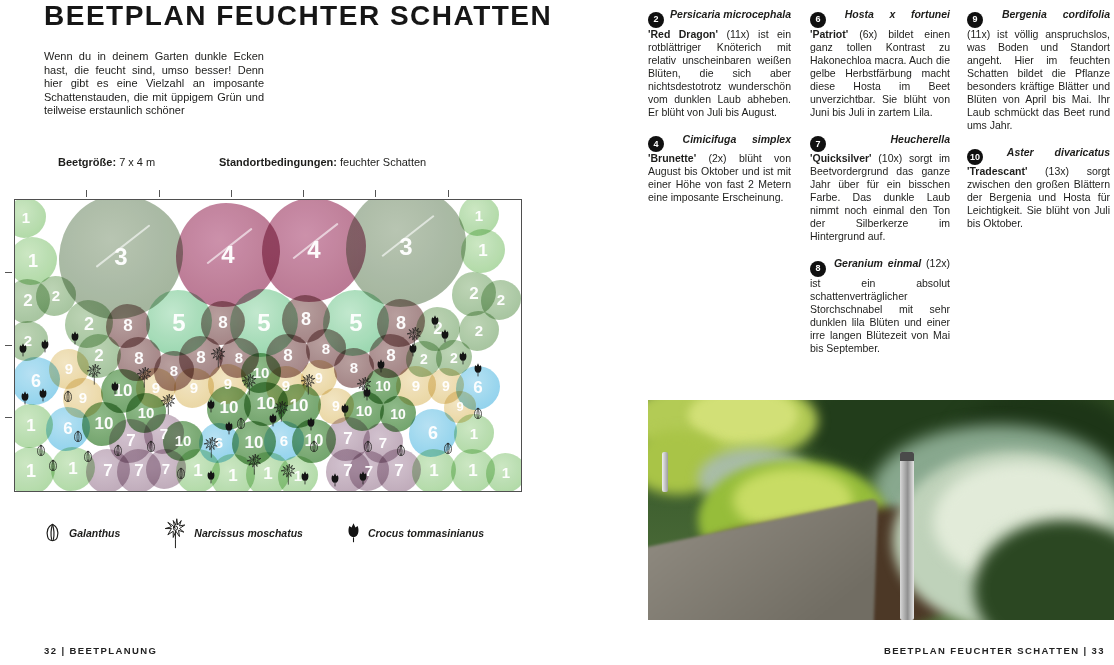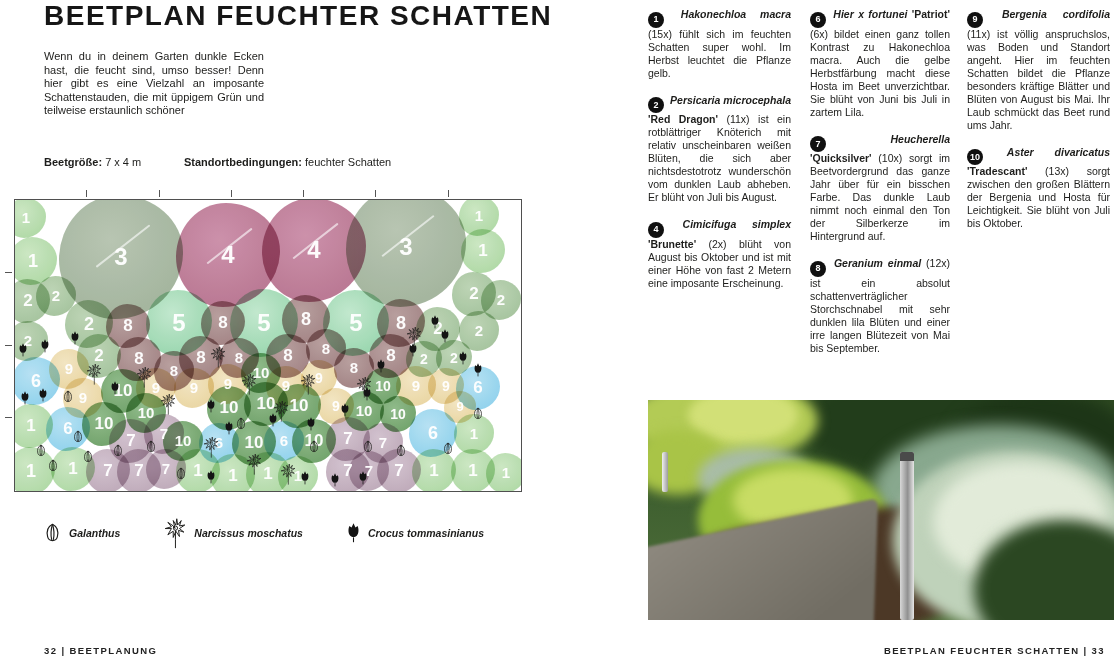--- a/index.html
+++ b/index.html
@@ -4,21 +4,21 @@
 <style>
   html,body{margin:0;padding:0;background:#e8e8e8;}
   .spread{position:relative;width:1114px;height:665px;background:#ffffff;overflow:hidden;
           font-family:"Liberation Sans",sans-serif;color:#1d1d1b;}
   
   h1.title{position:absolute;left:44px;top:0px;margin:0;font-size:28px;font-weight:bold;
            letter-spacing:1.5px;color:#161616;}
   .intro{position:absolute;left:44px;top:50px;width:460px;display:flex;gap:20px;}
   .intro p{margin:0;width:220px;font-size:11px;line-height:13.5px;text-align:justify;hyphens:auto;}
   .meta{position:absolute;left:44px;top:156px;font-size:11px;}
-  .meta .meta-item:first-child{display:inline-block;width:140px;}
+  .meta .meta-item:first-child{display:inline-block;width:161px;margin-left:14px;}
   .meta b{font-weight:bold;}
   
   #bedmap{position:absolute;left:14px;top:199px;width:506px;height:291px;
           border:1.5px solid #4f4f4f;background:#fff;overflow:hidden;}
   #bedticks{position:absolute;left:14px;top:199px;width:506px;height:291px;pointer-events:none;}
   .tick-top{position:absolute;width:1px;height:7px;top:-9px;background:#555;}
   .tick-left{position:absolute;width:7px;height:1px;left:-9px;background:#555;}
   .blob{position:absolute;mix-blend-mode:multiply;opacity:.95;
         border-radius:48% 52% 55% 45% / 52% 46% 54% 48%;}
   .blob .shine{position:absolute;width:55%;height:2px;background:rgba(255,255,255,.6);
@@ -593,31 +593,30 @@
             <path stroke="#141414" fill="none" d="M6 13 L6 17.5"></path>
           </svg>
         </span>
         <span class="leglabel">Crocus tommasinianus</span>
       </span>
     </div>
 
   <div class="footer footer-left">32 | BEETPLANUNG</div>
 
   <div id="col1" class="plantcol">
-      <p class="plant"><span class="badge">1</span> <span class="pname">Hakonechloa macra</span> <span class="pcount">(15x)</span> <span class="ptext">fühlt sich im feuchten Schatten super wohl. Im Herbst leuchtet die Pflanze gelb.</span></p>
       <p class="plant"><span class="badge">2</span> <span class="pname">Persicaria microcephala</span> <span class="pcv">'Red Dragon'</span> <span class="pcount">(11x)</span> <span class="ptext">ist ein rotblättriger Knöterich mit relativ unscheinbaren weißen Blüten, die sich aber nichtsdestotrotz wunderschön vom dunklen Laub abheben. Er blüht von Juli bis August.</span></p>
       <p class="plant"><span class="badge">4</span> <span class="pname">Cimicifuga simplex</span> <span class="pcv">'Brunette'</span> <span class="pcount">(2x)</span> <span class="ptext">blüht von August bis Oktober und ist mit einer Höhe von fast 2 Metern eine imposante Erscheinung.</span></p>
     </div>
   <div id="col2" class="plantcol">
-      <p class="plant"><span class="badge">6</span> <span class="pname">Hier x fortunei</span> <span class="pcv">'Patriot'</span> <span class="pcount">(6x)</span> <span class="ptext">bildet einen ganz tollen Kontrast zu Hakonechloa macra. Auch die gelbe Herbstfärbung macht diese Hosta im Beet unverzichtbar. Sie blüht von Juni bis Juli in zartem Lila.</span></p>
+      <p class="plant"><span class="badge">6</span> <span class="pname">Hosta x fortunei</span> <span class="pcv">'Patriot'</span> <span class="pcount">(6x)</span> <span class="ptext">bildet einen ganz tollen Kontrast zu Hakonechloa macra. Auch die gelbe Herbstfärbung macht diese Hosta im Beet unverzichtbar. Sie blüht von Juni bis Juli in zartem Lila.</span></p>
       <p class="plant"><span class="badge">7</span> <span class="pname">Heucherella</span> <span class="pcv">'Quicksilver'</span> <span class="pcount">(10x)</span> <span class="ptext">sorgt im Beetvordergrund das ganze Jahr über für ein bisschen Farbe. Das dunkle Laub nimmt noch einmal den Ton der Silberkerze im Hintergrund auf.</span></p>
       <p class="plant"><span class="badge">8</span> <span class="pname">Geranium einmal</span> <span class="pcount">(12x)</span> <span class="ptext">ist ein absolut schattenverträglicher Storchschnabel mit sehr dunklen lila Blüten und einer irre langen Blütezeit von Mai bis September.</span></p>
     </div>
   <div id="col3" class="plantcol">
-      <p class="plant"><span class="badge">9</span> <span class="pname">Bergenia cordifolia</span> <span class="pcount">(11x)</span> <span class="ptext">ist völlig anspruchslos, was Boden und Standort angeht. Hier im feuchten Schatten bildet die Pflanze besonders kräftige Blätter und Blüten von August bis Mai. Ihr Laub schmückt das Beet rund ums Jahr.</span></p>
+      <p class="plant"><span class="badge">9</span> <span class="pname">Bergenia cordifolia</span> <span class="pcount">(11x)</span> <span class="ptext">ist völlig anspruchslos, was Boden und Standort angeht. Hier im feuchten Schatten bildet die Pflanze besonders kräftige Blätter und Blüten von April bis Mai. Ihr Laub schmückt das Beet rund ums Jahr.</span></p>
       <p class="plant"><span class="badge">10</span> <span class="pname">Aster divaricatus</span> <span class="pcv">'Tradescant'</span> <span class="pcount">(13x)</span> <span class="ptext">sorgt zwischen den großen Blättern der Bergenia und Hosta für Leichtigkeit. Sie blüht von Juli bis Oktober.</span></p>
     </div>
 
   <div id="photo">
     <div class="ph p-dark1"></div>
     <div class="ph p-dark2"></div>
     <div class="ph p-maple"></div>
     <div class="ph p-maple2"></div>
     <div class="ph p-grassL"></div>
     <div class="ph p-hostaL"></div>

